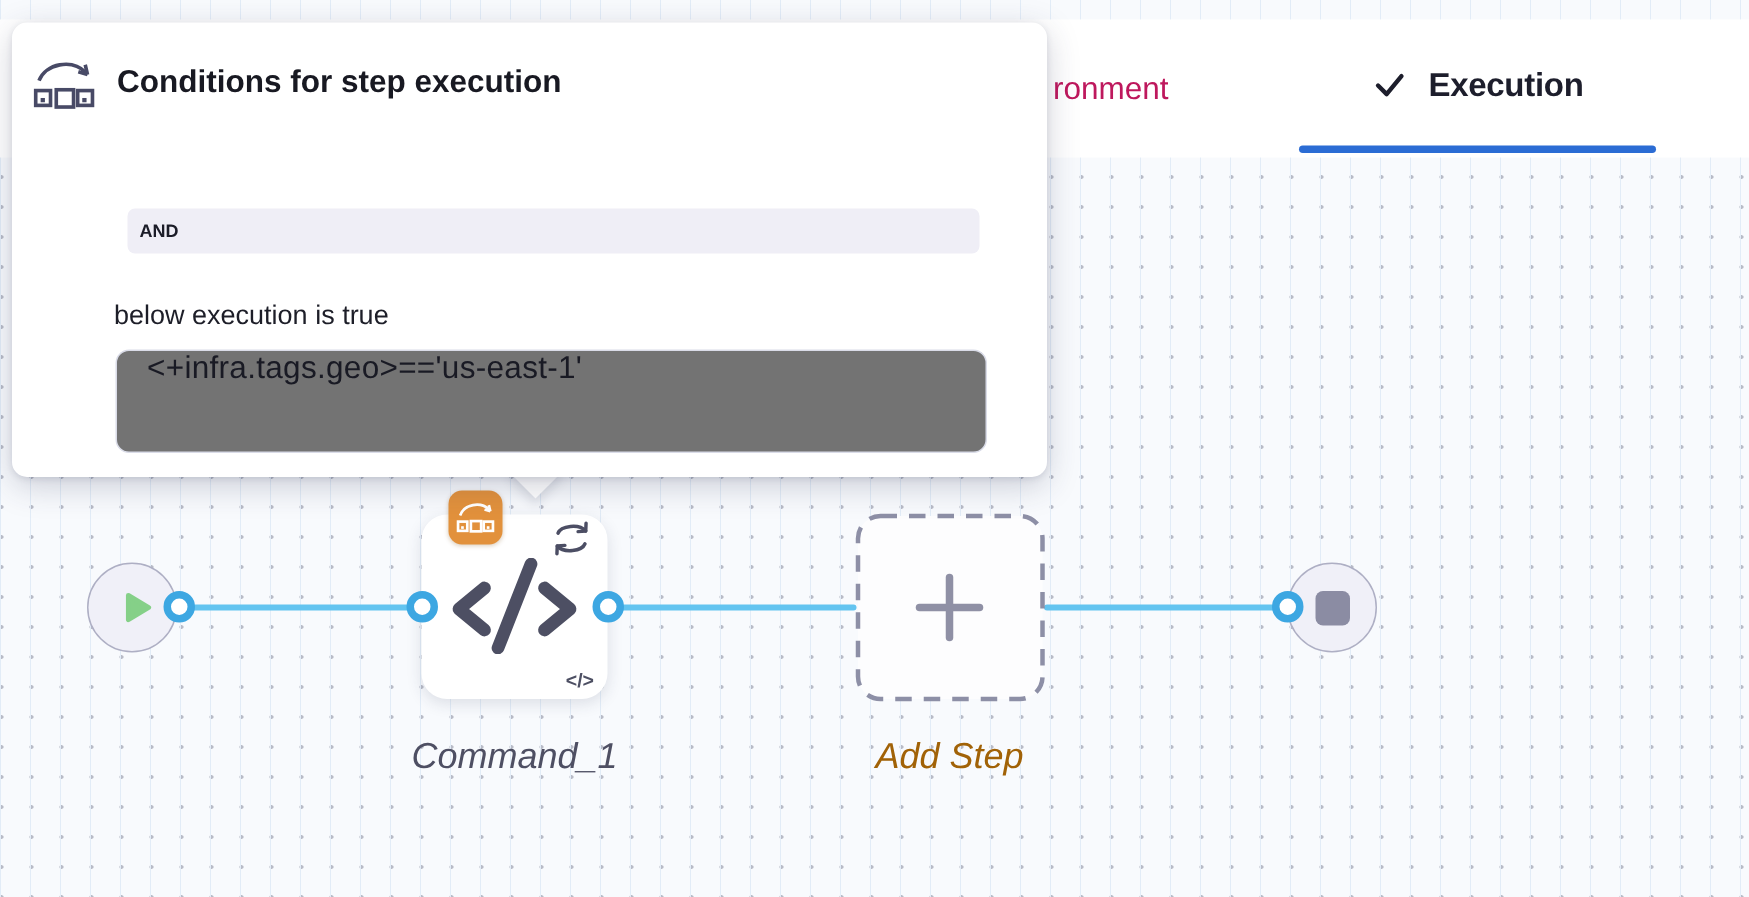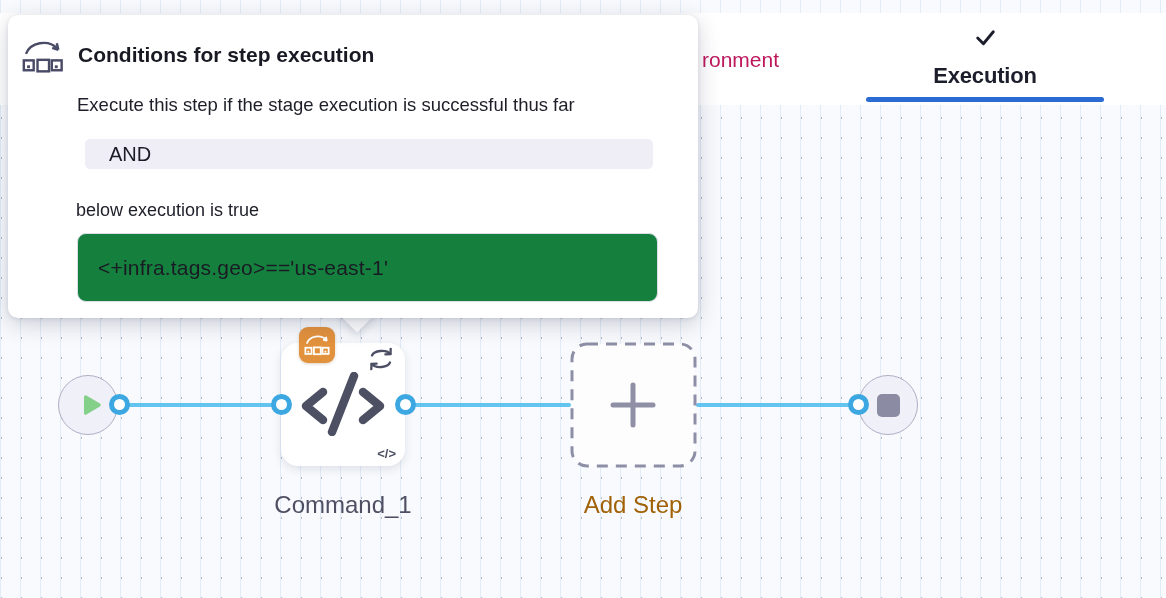--- a/index.html
+++ b/index.html
@@ -20,21 +20,21 @@
   }
   
   .header{
     position:absolute;left:0;top:13px;width:100%;height:92px;background:#ffffff;z-index:2;
   }
   .tab-env{
     position:absolute;left:702px;top:35px;font-size:21px;font-weight:500;color:#be185d;
   }
   .tab-exec{
     position:absolute;left:866px;top:0;width:238px;height:87px;
-    display:flex;align-items:center;justify-content:center;gap:13px;cursor:pointer;flex-direction:column;
+    display:flex;align-items:center;justify-content:center;gap:13px;cursor:pointer;
   }
   .tab-exec .lbl{font-size:22px;font-weight:700;color:#1d1e2c;letter-spacing:-0.2px;}
   .tab-underline{
     position:absolute;left:866px;top:84px;width:238px;height:5px;border-radius:3px;
     background:var(--accent-underline,#2b6cd4);
   }
   
   .popover{
     position:absolute;left:8px;top:15px;width:690px;height:303px;background:#fff;
     border-radius:10px;z-index:10;
@@ -44,25 +44,25 @@
     position:absolute;left:344px;top:301px;width:26px;height:26px;background:#fff;
     transform:rotate(45deg);z-index:9;box-shadow:3px 3px 7px rgba(45,50,80,0.14);
   }
   .pop-icon{position:absolute;left:13px;top:24px;}
   .pop-title{position:absolute;left:70px;top:28px;font-size:21px;font-weight:700;color:#181922;}
   .pop-desc{position:absolute;left:69px;top:79px;font-size:18.5px;color:#1d1e28;}
   .and-badge{
     position:absolute;left:77px;top:124px;width:568px;height:30px;background:#efeef6;
     border-radius:5px;display:flex;align-items:center;
   }
-  .and-badge span{margin-left:24px;font-size:20px;font-weight:400;color:#1b1c28;}
+  .and-badge span{margin-left:8px;font-size:12px;font-weight:700;color:#1b1c28;}
   .pop-expr-intro{position:absolute;left:68px;top:185px;font-size:18px;color:#1d1e28;}
   .expr-box{
-    position:absolute;left:69px;top:218px;width:579px;height:67px;background:#15803d;
-    border:1px solid #dadce8;border-radius:9px;display:flex;align-items:center;
+    position:absolute;left:69px;top:218px;width:579px;height:67px;background:#737373;
+    border:1px solid #dadce8;border-radius:9px;display:flex;align-items:flex-start;
   }
   .expr-box span{margin-left:20px;font-size:21px;color:#191a24;letter-spacing:0.2px;}
   
   .edge{position:absolute;height:4px;border-radius:2px;background:var(--connector-line,#63c4f0);top:403px;z-index:1;}
   .port{
     position:absolute;width:21px;height:21px;box-sizing:border-box;border-radius:50%;
     background:#fff;border:5px solid var(--port-ring,#3da7e2);top:394px;z-index:4;
   }
   .node-circle{
     position:absolute;width:60px;height:60px;box-sizing:border-box;border-radius:50%;
@@ -80,21 +80,21 @@
     position:absolute;right:9px;bottom:5px;font-size:13px;font-weight:700;color:#4d4f63;
   }
   .cond-badge{
     position:absolute;left:299px;top:327px;width:36px;height:36px;border-radius:9px;
     background:var(--badge-orange,#e2913c);z-index:5;display:flex;align-items:center;
     justify-content:center;cursor:pointer;box-shadow:0 1px 3px rgba(120,70,10,0.25);
   }
   .loop-icon{position:absolute;left:366px;top:345px;z-index:5;cursor:pointer;}
   .add-step{position:absolute;left:570px;top:342px;width:127px;height:126px;z-index:3;cursor:pointer;}
   .node-label{
-    position:absolute;top:491px;width:220px;text-align:center;font-size:24px;z-index:1;white-space:nowrap;
+    position:absolute;top:491px;width:220px;text-align:center;font-size:24px;z-index:1;white-space:nowrap;font-style:italic;
   }
   .lbl-command{left:233px;color:#4e4f63;}
   .lbl-add{left:523px;color:#a16207;}
 </style>
 </head>
 <body>
 
 <div class="canvas"></div>
 
 <div class="header">
@@ -181,21 +181,20 @@
       <rect x="1.5" y="19.5" width="9" height="9"></rect>
       <rect x="14" y="19" width="10.5" height="10.5"></rect>
       <rect x="27" y="19.5" width="9" height="9"></rect>
       <path d="M3.5 13.5 C 7.5 3, 23.5 0, 32 8.5"></path>
       <path d="M33 9.8 L27.4 8.1 M33 9.8 L31.6 3.8"></path>
     </g>
     <rect x="4.5" y="24" width="2.6" height="2.6" fill="#484a66"></rect>
     <rect x="29.8" y="24" width="2.6" height="2.6" fill="#484a66"></rect>
   </svg>
   <div class="pop-title">Conditions for step execution</div>
-  <div class="pop-desc">Execute this step if the stage execution is successful thus far</div>
   <div class="and-badge">
     <span>AND</span>
   </div>
   <div class="pop-expr-intro">below execution is true</div>
   <div class="expr-box">
     <span>&lt;+infra.tags.geo&gt;=='us-east-1'</span>
   </div>
 </div>
 
 </body></html>

